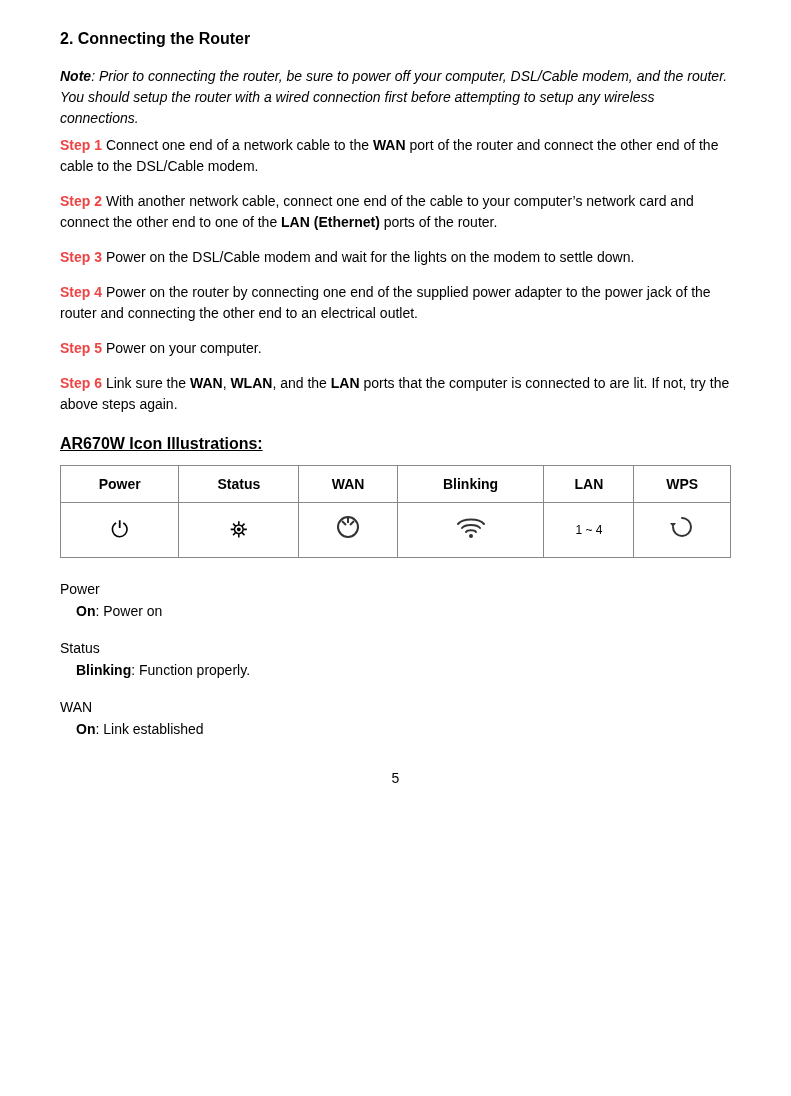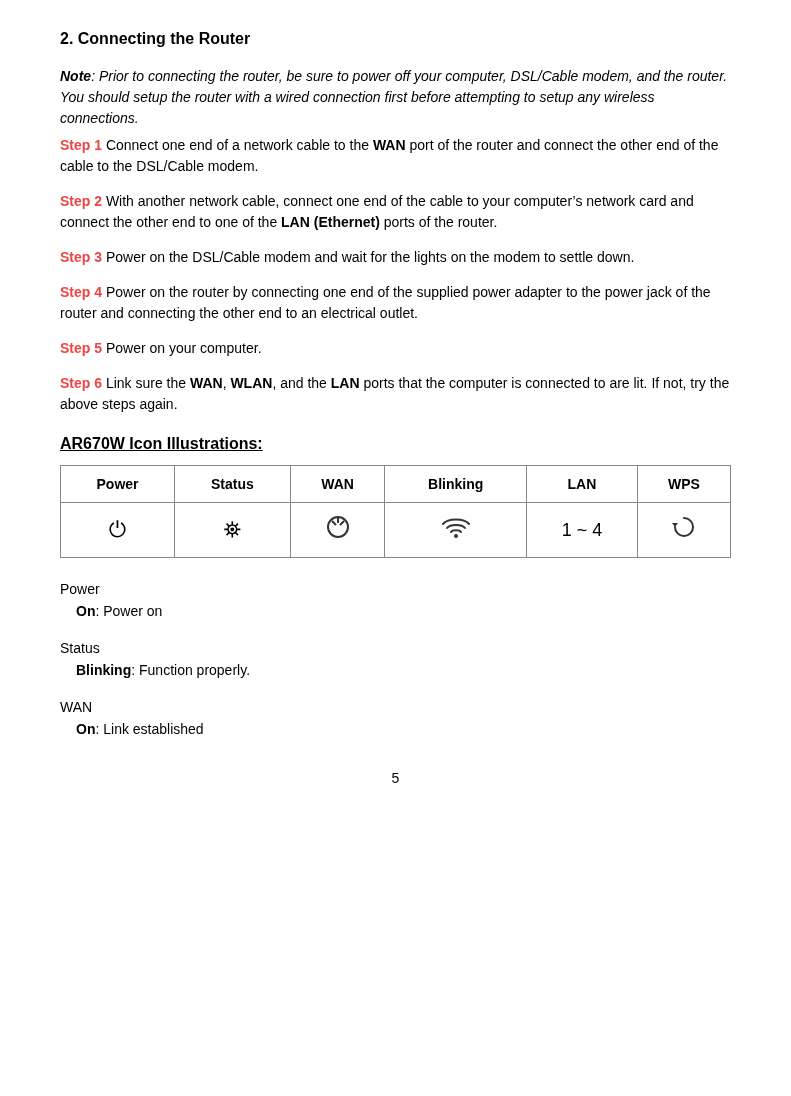--- a/index.html
+++ b/index.html
@@ -135,21 +135,21 @@
       </td>
       <td style="font-size:22px;">
         
         <svg width="30" height="24" viewBox="0 0 30 24" fill="none" xmlns="http://www.w3.org/2000/svg">
           <path d="M2 9 C7 3, 23 3, 28 9" stroke="#333" stroke-width="2" fill="none" stroke-linecap="round"></path>
           <path d="M6 13 C9 9, 21 9, 24 13" stroke="#333" stroke-width="2" fill="none" stroke-linecap="round"></path>
           <path d="M10 17 C11.5 14.5, 18.5 14.5, 20 17" stroke="#333" stroke-width="2" fill="none" stroke-linecap="round"></path>
           <circle cx="15" cy="21" r="2" fill="#333"></circle>
         </svg>
       </td>
-      <td style="font-size:18px; font-weight:normal;">1 ~ 4</td>
+      <td style="font-size:12px; font-weight:normal;">1 ~ 4</td>
       <td style="font-size:22px;">
         
         <svg width="28" height="28" viewBox="0 0 28 28" fill="none" xmlns="http://www.w3.org/2000/svg">
           <path d="M14 5 A9 9 0 1 1 5 14" stroke="#333" stroke-width="2" fill="none" stroke-linecap="round"></path>
           <polygon points="5,14 2,10 8,10" fill="#333"></polygon>
         </svg>
       </td>
     </tr>
   </tbody>
 </table>

